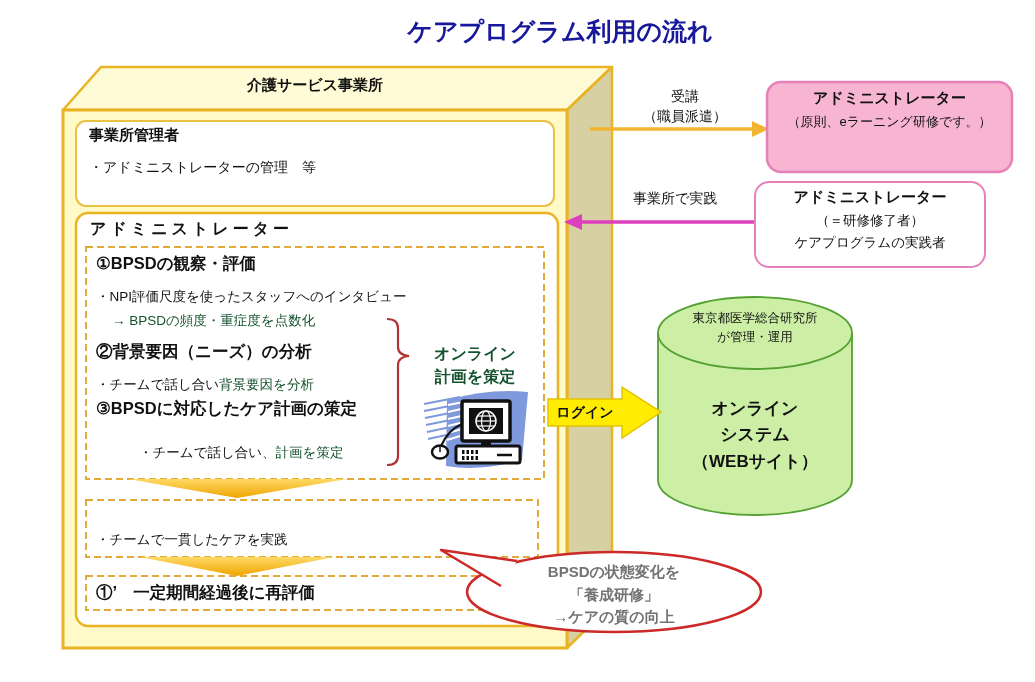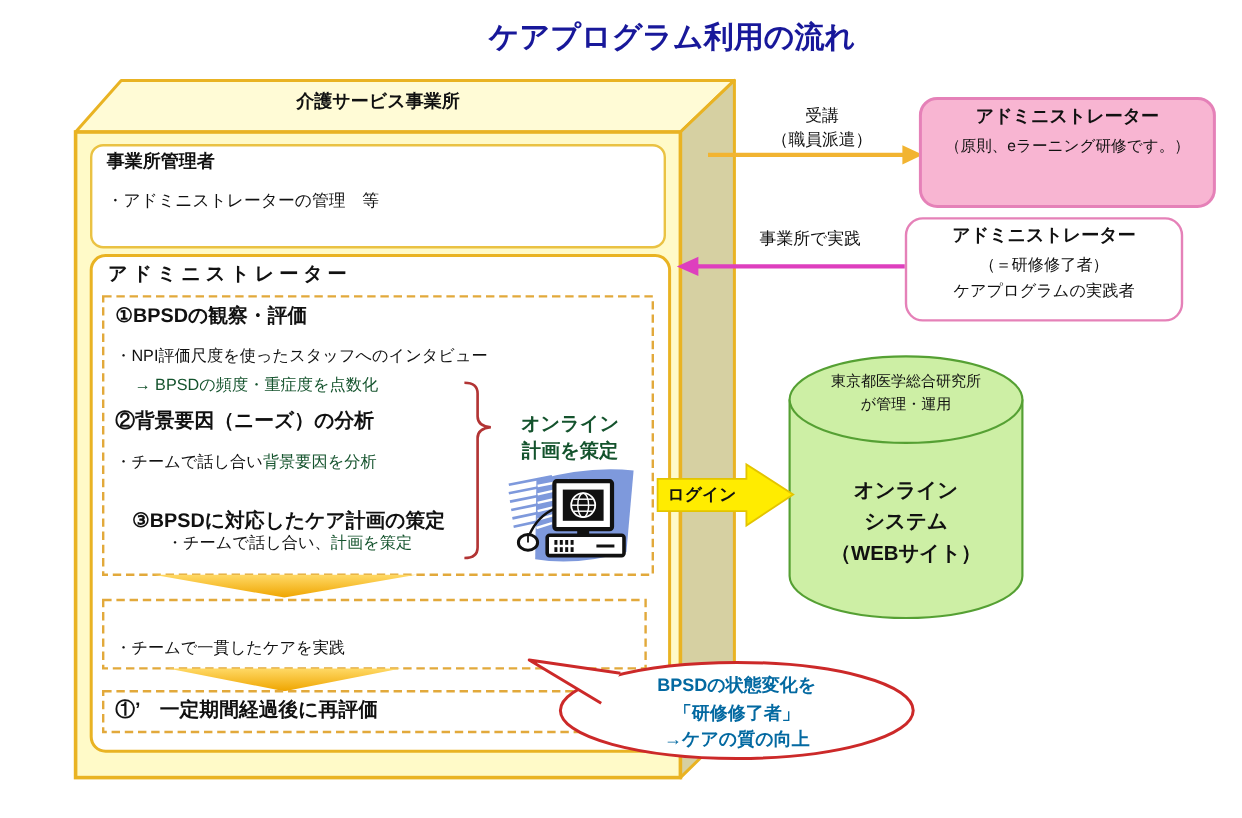--- a/index.html
+++ b/index.html
@@ -14,40 +14,40 @@
   #title{left:330px;top:16px;width:460px;font-size:25px;font-weight:700;color:#18189A;text-align:center;}
   #facility-name{left:63px;top:76px;width:504px;font-size:15px;font-weight:700;text-align:center;}
   #manager-heading{left:89px;top:126px;font-size:15px;font-weight:700;}
   #manager-bullet{left:89px;top:159px;font-size:14px;}
   #admin-heading{left:90px;top:219px;font-size:16px;font-weight:700;letter-spacing:4px;}
   #s1-heading{left:96px;top:254px;font-size:16.5px;font-weight:700;}
   #s1-bullet{left:96px;top:289px;font-size:13.5px;}
   #s1-result{left:112px;top:313px;font-size:13.5px;}
   #s2-heading{left:96px;top:342px;font-size:16.5px;font-weight:700;text-align:center;}
   #s2-bullet{left:96px;top:377px;font-size:13.5px;}
-  #s3-heading{left:96px;top:425px;font-size:16.5px;font-weight:700;margin-left:14px;}
+  #s3-heading{left:96px;top:399px;font-size:16.5px;font-weight:700;}
   #s3-bullet{left:96px;top:445px;font-size:13.5px;margin-left:43px;}
   #online-input{left:405px;top:342px;width:140px;font-size:16px;font-weight:700;line-height:1.45;}
   #s4-heading{left:96px;top:505px;font-size:16.5px;font-weight:700;}
   #s4-bullet{left:96px;top:532px;font-size:13.5px;text-align:center;}
   #s5-heading{left:96px;top:583px;font-size:16.5px;font-weight:700;}
   #jukou-label{left:610px;top:86px;width:150px;font-size:14px;line-height:1.45;}
   #training-text{left:767px;top:89px;width:245px;}
   #training-text .l1{font-size:15px;font-weight:700;margin-bottom:7px;}
   #training-text .l2{font-size:15px;font-weight:700;margin-bottom:6px;}
   #training-text .l3{font-size:13px;}
   #practice-arrow-label{left:633px;top:190px;font-size:14px;}
   #practice-text{left:755px;top:188px;width:230px;}
   #practice-text .l1{font-size:15px;font-weight:700;margin-bottom:7px;}
   #practice-text .l2{font-size:13.5px;margin-bottom:6px;}
   #practice-text .l3{font-size:13.5px;}
   #sys-managed{left:663px;top:309px;width:184px;font-size:12.5px;line-height:1.55;}
   #sys-name{left:663px;top:396px;width:184px;font-size:17px;font-weight:700;line-height:1.55;}
   #login-label{left:552px;top:404px;width:66px;font-size:14px;font-weight:700;}
-  #bubble-text{left:480px;top:561px;width:268px;font-size:15px;font-weight:700;color:#0369a1;line-height:1.5;}
+  #bubble-text{left:480px;top:561px;width:268px;font-size:15px;font-weight:700;color:#737373;line-height:1.5;}
 </style>
 </head>
 <body>
 
 <div class="stage">
 
   <svg width="1035" height="682" viewBox="0 0 1035 682">
     <defs>
       <linearGradient id="gradGold" x1="0" y1="0" x2="0" y2="1">
         <stop offset="0" stop-color="#FFD966"></stop>
@@ -194,17 +194,17 @@
   <div class="t ctr" id="sys-name">
     <div>オンライン</div>
     <div>システム</div>
     <div>（WEBサイト）</div>
   </div>
 
   <div class="t ctr" id="login-label">ログイン</div>
 
   <div class="t ctr" id="bubble-text">
     <div>BPSDの状態変化を</div>
-    <div>「研修修了者」</div>
+    <div>「養成研修」</div>
     <div>→ケアの質の向上</div>
   </div>
 
 </div>
 
 </body></html>

